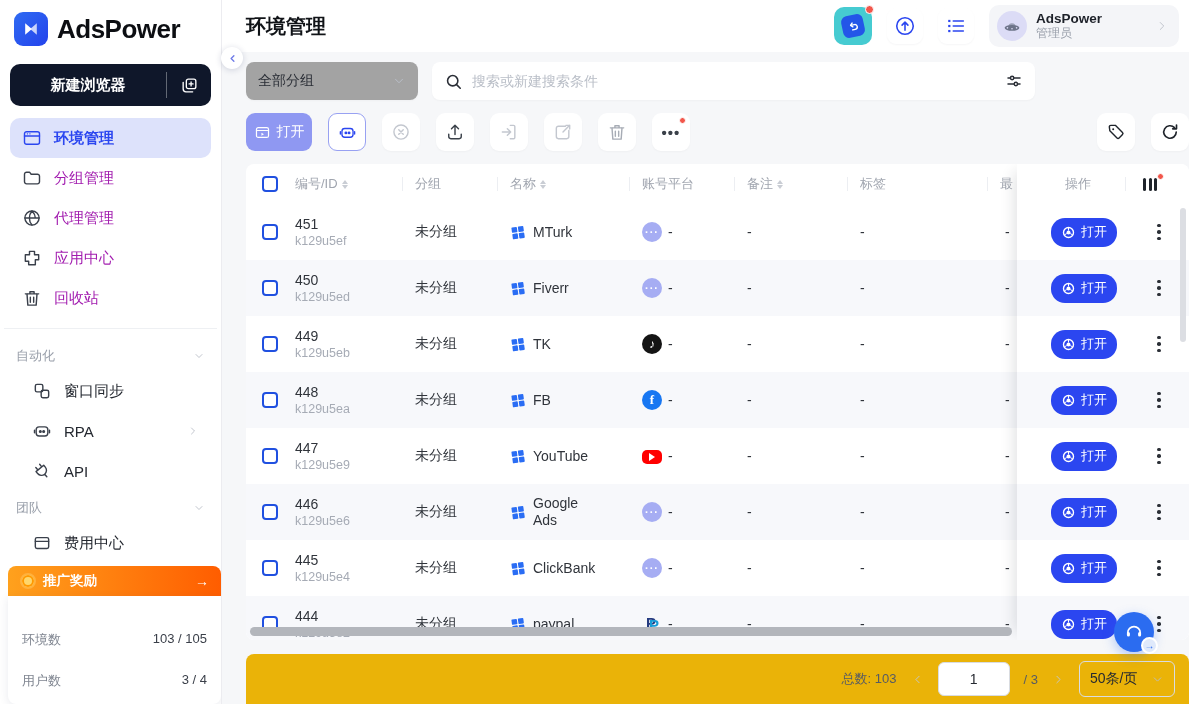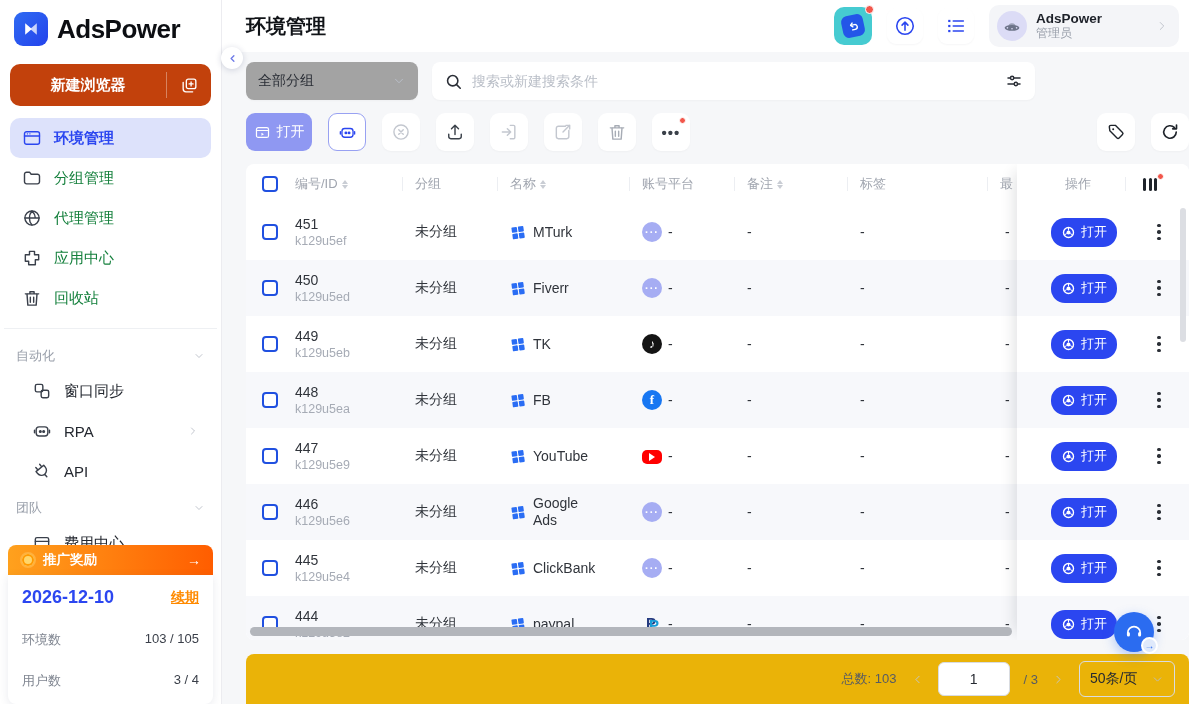--- a/index.html
+++ b/index.html
@@ -7,37 +7,37 @@
   body { font-family:"Liberation Sans","DejaVu Sans",sans-serif; background:#f6f7f9; color:#1f242b; }
   .app { position:relative; width:1189px; height:704px; display:flex; overflow:hidden; }
   .ic { display:inline-flex; align-items:center; justify-content:center; }
   svg.s { fill:none; stroke:currentColor; stroke-width:1.7; stroke-linecap:round; stroke-linejoin:round; display:block; }
 
   
   .sidebar { width:222px; flex:0 0 222px; background:#fff; border-right:1px solid #ececf0; position:relative; overflow:hidden; }
   .logo-row { display:flex; align-items:center; gap:9px; padding:12px 14px 6px 14px; }
   .logo-mark { width:34px; height:34px; border-radius:9px; background:linear-gradient(135deg,#2f6bf2,#2443ec); display:flex; align-items:center; justify-content:center; }
   .logo-text { font-size:26px; font-weight:800; letter-spacing:-0.5px; color:#0c0e12; }
-  .new-browser-btn { margin:12px 10px 6px 10px; height:42px; background:#c2410c; border-radius:10px; display:flex; align-items:stretch; color:#fff; cursor:pointer; }
+  .new-browser-btn { margin:12px 10px 6px 10px; height:42px; background:#0f172a; border-radius:10px; display:flex; align-items:stretch; color:#fff; cursor:pointer; }
   .nb-main { flex:1; display:flex; align-items:center; justify-content:center; font-size:15px; font-weight:600; }
   .nb-sep { width:1px; background:rgba(255,255,255,.35); margin:8px 0; }
   .nb-plus { width:44px; display:flex; align-items:center; justify-content:center; }
   .collapse-handle { position:absolute; left:221px; top:47px; width:22px; height:22px; border-radius:50%; background:#fff; box-shadow:0 1px 6px rgba(30,40,90,.18); display:flex; align-items:center; justify-content:center; color:#6f7ce8; z-index:6; cursor:pointer; }
   .menu { padding:6px 10px 0 10px; }
-  .menu-item { display:flex; align-items:center; gap:12px; height:40px; padding:0 12px; border-radius:10px; font-size:15px; color:#15803d; cursor:pointer; }
+  .menu-item { display:flex; align-items:center; gap:12px; height:40px; padding:0 12px; border-radius:10px; font-size:15px; color:#a21caf; cursor:pointer; }
   .menu-item .mi-ic { color:#3a404b; }
   .menu-item.active { background:#dde2fb; color:#2b46f0; font-weight:700; }
   .menu-item.active .mi-ic { color:#2b46f0; }
   .side-divider { height:1px; background:#eef0f3; margin:10px 4px; }
   .section-head { display:flex; align-items:center; justify-content:space-between; padding:8px 16px 6px 16px; font-size:13px; color:#9aa0ab; }
   .sub-item { display:flex; align-items:center; gap:12px; height:40px; margin:0 10px; padding:0 12px 0 22px; border-radius:10px; font-size:15px; color:#23272f; cursor:pointer; }
   .sub-item .mi-ic { color:#3a404b; }
   .sub-item .spacer { flex:1; }
   .chev-gray { color:#b6bbc4; }
-  .promo { position:absolute; left:8px; right:8px; bottom:0; z-index:3; }
+  .promo { position:absolute; left:8px; right:0; bottom:0; z-index:3; }
   .promo-banner { height:30px; border-radius:8px 8px 0 0; background:linear-gradient(90deg,#ffa11d,#ff5d00); display:flex; align-items:center; gap:7px; padding:0 12px; color:#fff; font-size:13.5px; font-weight:700; }
   .promo-banner .arr { margin-left:auto; font-weight:400; font-size:14px; }
   .coin { width:16px; height:16px; border-radius:50%; background:#ffd66b; border:2px solid #ffb23e; box-shadow:inset 0 0 0 2px #f90; }
   .promo-body { background:#fff; border-radius:0 0 8px 8px; box-shadow:0 2px 10px rgba(40,50,90,.10); padding:12px 14px 14px 14px; }
   .promo-date-row { display:flex; align-items:center; justify-content:space-between; margin-bottom:10px; }
   .promo-date { color:#2b46f0; font-size:18px; font-weight:700; }
   .promo-renew { color:#ff8a00; font-size:14px; font-weight:700; text-decoration:underline; cursor:pointer; }
   .promo-stat { display:flex; justify-content:space-between; font-size:13px; margin-top:23px; }
   .promo-stat .lbl { color:#7f8590; }
   .promo-stat .val { color:#3a3f49; }
@@ -273,24 +273,20 @@
       <span>费用中心</span>
     </div>
 
     <div class="promo">
       <div class="promo-banner">
         <span class="coin"></span>
         <span>推广奖励</span>
         <span class="arr">→</span>
       </div>
       <div class="promo-body">
-        <div class="promo-date-row">
-          <span class="promo-date">2026-12-10</span>
-          <span class="promo-renew">续期</span>
-        </div>
         <div class="promo-stat">
           <span class="lbl">环境数</span>
           <span class="val">103 / 105</span>
         </div>
         <div class="promo-stat">
           <span class="lbl">用户数</span>
           <span class="val">3 / 4</span>
         </div>
       </div>
     </div>

